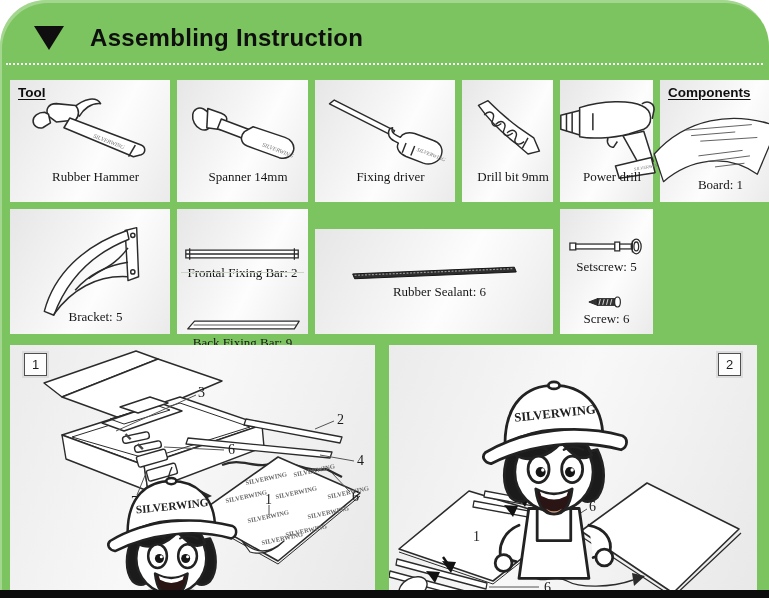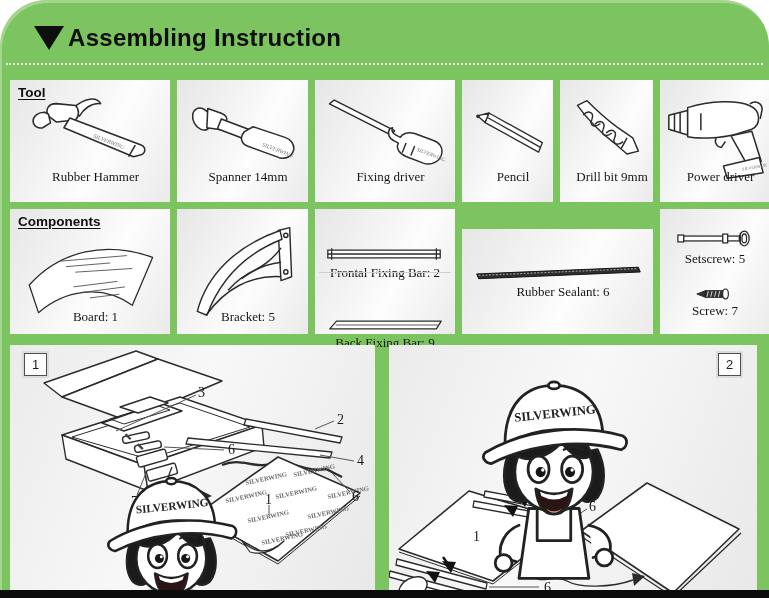--- a/index.html
+++ b/index.html
@@ -1,21 +1,21 @@
 <!DOCTYPE html>
 <html><head>
 <meta charset="utf-8">
 <style>
   html,body{margin:0;padding:0;background:#fff;}
   body{width:769px;height:598px;overflow:hidden;font-family:"Liberation Sans",sans-serif;}
   .stage{position:relative;width:769px;height:598px;background:#fff;}
   .green-sheet{position:absolute;inset:0;background:#7cc45f;border-radius:46px 46px 0 0;
     box-shadow:inset 2px 3px 0 rgba(255,255,255,.30);}
   
-  .titlebar{position:absolute;left:34px;top:24px;display:flex;align-items:center;gap:4px;z-index:2;}
+  .titlebar{position:absolute;left:34px;top:24px;display:flex;align-items:center;gap:26px;z-index:2;}
   .tri{width:0;height:0;border-left:15px solid transparent;border-right:15px solid transparent;border-top:24px solid #0f0f0f;}
   .title{font-size:24px;font-weight:bold;color:#0f0f0f;letter-spacing:.3px;}
   .dotline{position:absolute;left:6px;right:6px;top:63px;border-top:2px dotted rgba(255,255,255,.92);z-index:2;}
   
   .parts-grid{position:absolute;left:10px;top:80px;display:grid;
     grid-template-columns:160px 131px 140px 91px 93px 110px;
     grid-template-rows:122px 125px;gap:7px;z-index:2;}
   .cell{position:relative;background:linear-gradient(118deg,#e6e6e6 0%,#f5f5f5 40%,#fdfdfd 58%,#eaeaea 100%);
     display:flex;align-items:center;justify-content:center;}
   .cell .art{display:flex;align-items:center;justify-content:center;margin-top:-14px;}
@@ -24,21 +24,21 @@
   .row1 .lbl{bottom:17px;}
   .row2 .lbl{bottom:9px;}
   .seclabel{position:absolute;top:5px;left:8px;font-size:13.5px;font-weight:bold;color:#0f0f0f;
     text-decoration:underline;text-underline-offset:2px;z-index:3;}
   .span2{grid-column:span 2;margin-top:20px;}
   
   .cell.stacked{flex-direction:column;justify-content:flex-start;}
   .half{position:relative;width:100%;height:50%;display:flex;align-items:center;justify-content:center;flex-direction:column;margin-top:36px;}
   .half .sublbl{font-family:"Liberation Serif","DejaVu Serif",serif;font-size:13px;color:#161616;margin-top:2px;}
   .half-div{position:absolute;left:4px;right:4px;top:50%;border-top:1px solid #c9d4c4;}
-  .screwcell{flex-direction:column;justify-content:flex-start;padding-top:18px;gap:2px;}
+  .screwcell{flex-direction:column;justify-content:flex-start;padding-top:26px;gap:2px;}
   .screwcell .sublbl{font-family:"Liberation Serif","DejaVu Serif",serif;font-size:13px;color:#161616;}
   .gap18{height:16px;}
   
   .panel{position:absolute;top:345px;height:253px;overflow:hidden;z-index:2;
     background:linear-gradient(112deg,#ebebeb 0%,#f8f8f8 45%,#e8e8e8 100%);}
   .p1{left:10px;width:365px;}
   .p2{left:389px;width:368px;}
   .badge{position:absolute;top:8px;width:21px;height:21px;background:#fdfdfd;border:1px solid #4f4f4f;
     box-shadow:0 0 0 2px #dcdcdc;display:flex;align-items:center;justify-content:center;
     font-size:13px;color:#1c1c1c;z-index:4;}
@@ -137,33 +137,20 @@
             <path d="M75,37 C72,42 74,47 80,50 L84,52 C81,57 85,63 92,66 L110,73 C119,76 127,71 129,64 C131,57 127,51 120,49 L101,42 C94,40 88,42 86,46 L82,44 C78,42 76,39 78,36 Z"></path>
             <line x1="92" y1="52" x2="88" y2="62"></line>
             <line x1="101" y1="55" x2="97" y2="65"></line>
           </g>
           <text x="103" y="60" font-size="5.5" font-style="italic" class="brandink" transform="rotate(21 103 60)">SILVERWING</text>
         </svg>
       </span>
       <span class="lbl">Fixing driver</span>
     </div>
 
-    <div class="cell row1">
-      <span class="art">
-        <svg width="84" height="72" viewBox="0 0 88 74">
-          <g fill="#fff" stroke="#2b2b2b" stroke-width="1.4" stroke-linejoin="round">
-            <path d="M24,15 L80,46 L76,56 L20,25 Z"></path>
-            <path d="M12,18 L24,15 L20,25 Z"></path>
-            <circle cx="12.5" cy="18.5" r="1.2" fill="#2b2b2b"></circle>
-            <line x1="23" y1="20" x2="78" y2="51"></line>
-          </g>
-        </svg>
-      </span>
-      <span class="lbl">Pencil</span>
-    </div>
 
     <div class="cell row1">
       <span class="art">
         <svg width="86" height="80" viewBox="0 0 90 84">
           <g fill="#fff" stroke="#2b2b2b" stroke-width="1.5" stroke-linejoin="round">
             <path d="M14,12 L24,7 C34,17 45,27 56,35 L72,46 L78,60 L66,63 L52,51 C39,41 24,26 14,12 Z"></path>
             <path d="M20,22 C26,16 32,20 29,27 C26,33 32,36 38,31" fill="none"></path>
             <path d="M32,32 C38,26 44,30 41,37 C38,43 44,46 50,41" fill="none"></path>
             <path d="M44,41 C50,35 56,39 53,46 C50,52 56,55 62,50" fill="none"></path>
             <line x1="66" y1="46" x2="60" y2="57"></line>
@@ -183,21 +170,21 @@
             <path d="M26,24 C50,16 80,16 92,22 C104,27 104,42 94,47 L78,52 C60,57 36,57 26,55 Z"></path>
             <path d="M92,20 C98,16 105,19 105,26 L103,36" fill="none"></path>
             <path d="M56,56 C54,62 58,67 62,66 L66,60" fill="none"></path>
             <path d="M72,54 L90,86 L104,81 L94,49 Z"></path>
             <path d="M64,86 L102,77 L106,93 L68,99 Z"></path>
             <line x1="40" y1="30" x2="40" y2="48"></line>
           </g>
           <text x="84" y="91" font-size="5" font-style="italic" class="brandink" transform="rotate(-10 84 91)">SILVERWING</text>
         </svg>
       </span>
-      <span class="lbl">Power driver</span>
+      <span class="lbl">Power drill</span>
     </div>
 
     <div class="cell row2">
       <span class="seclabel">Components</span>
       <span class="art" style="margin-top:4px">
         <svg width="150" height="92" viewBox="0 0 160 100">
           <path d="M14,62 C48,24 98,14 148,32 L126,84 C92,60 52,68 24,92 Z" fill="#fff" stroke="#2b2b2b" stroke-width="1.4" stroke-linejoin="round"></path>
           <g stroke="#555" stroke-width="1">
             <line x1="48" y1="36" x2="120" y2="30"></line>
             <line x1="54" y1="42" x2="102" y2="38"></line>
@@ -278,21 +265,21 @@
         <path d="M3,7 L12,3.5 L12,10.5 Z" fill="#333" stroke="#222"></path>
         <rect x="12" y="3.5" width="18" height="7" fill="#333" stroke="#222"></rect>
         <g stroke="#ddd" stroke-width="1">
           <line x1="15" y1="4" x2="13.5" y2="10"></line>
             <line x1="19" y1="4" x2="17.5" y2="10"></line>
           <line x1="23" y1="4" x2="21.5" y2="10"></line>
             <line x1="27" y1="4" x2="25.5" y2="10"></line>
         </g>
         <ellipse cx="33" cy="7" rx="3" ry="5.2" fill="#fff" stroke="#222" stroke-width="1.2"></ellipse>
       </svg>
-      <span class="sublbl">Screw: 7</span>
+      <span class="sublbl">Screw: 6</span>
     </div>
   </div>
 
   <section class="panel p1">
     <div class="badge">
       <span>1</span>
     </div>
     <svg width="365" height="253" viewBox="0 0 365 253">
 
       <g fill="#fff" stroke="#2b2b2b" stroke-width="1.4" stroke-linejoin="round">

